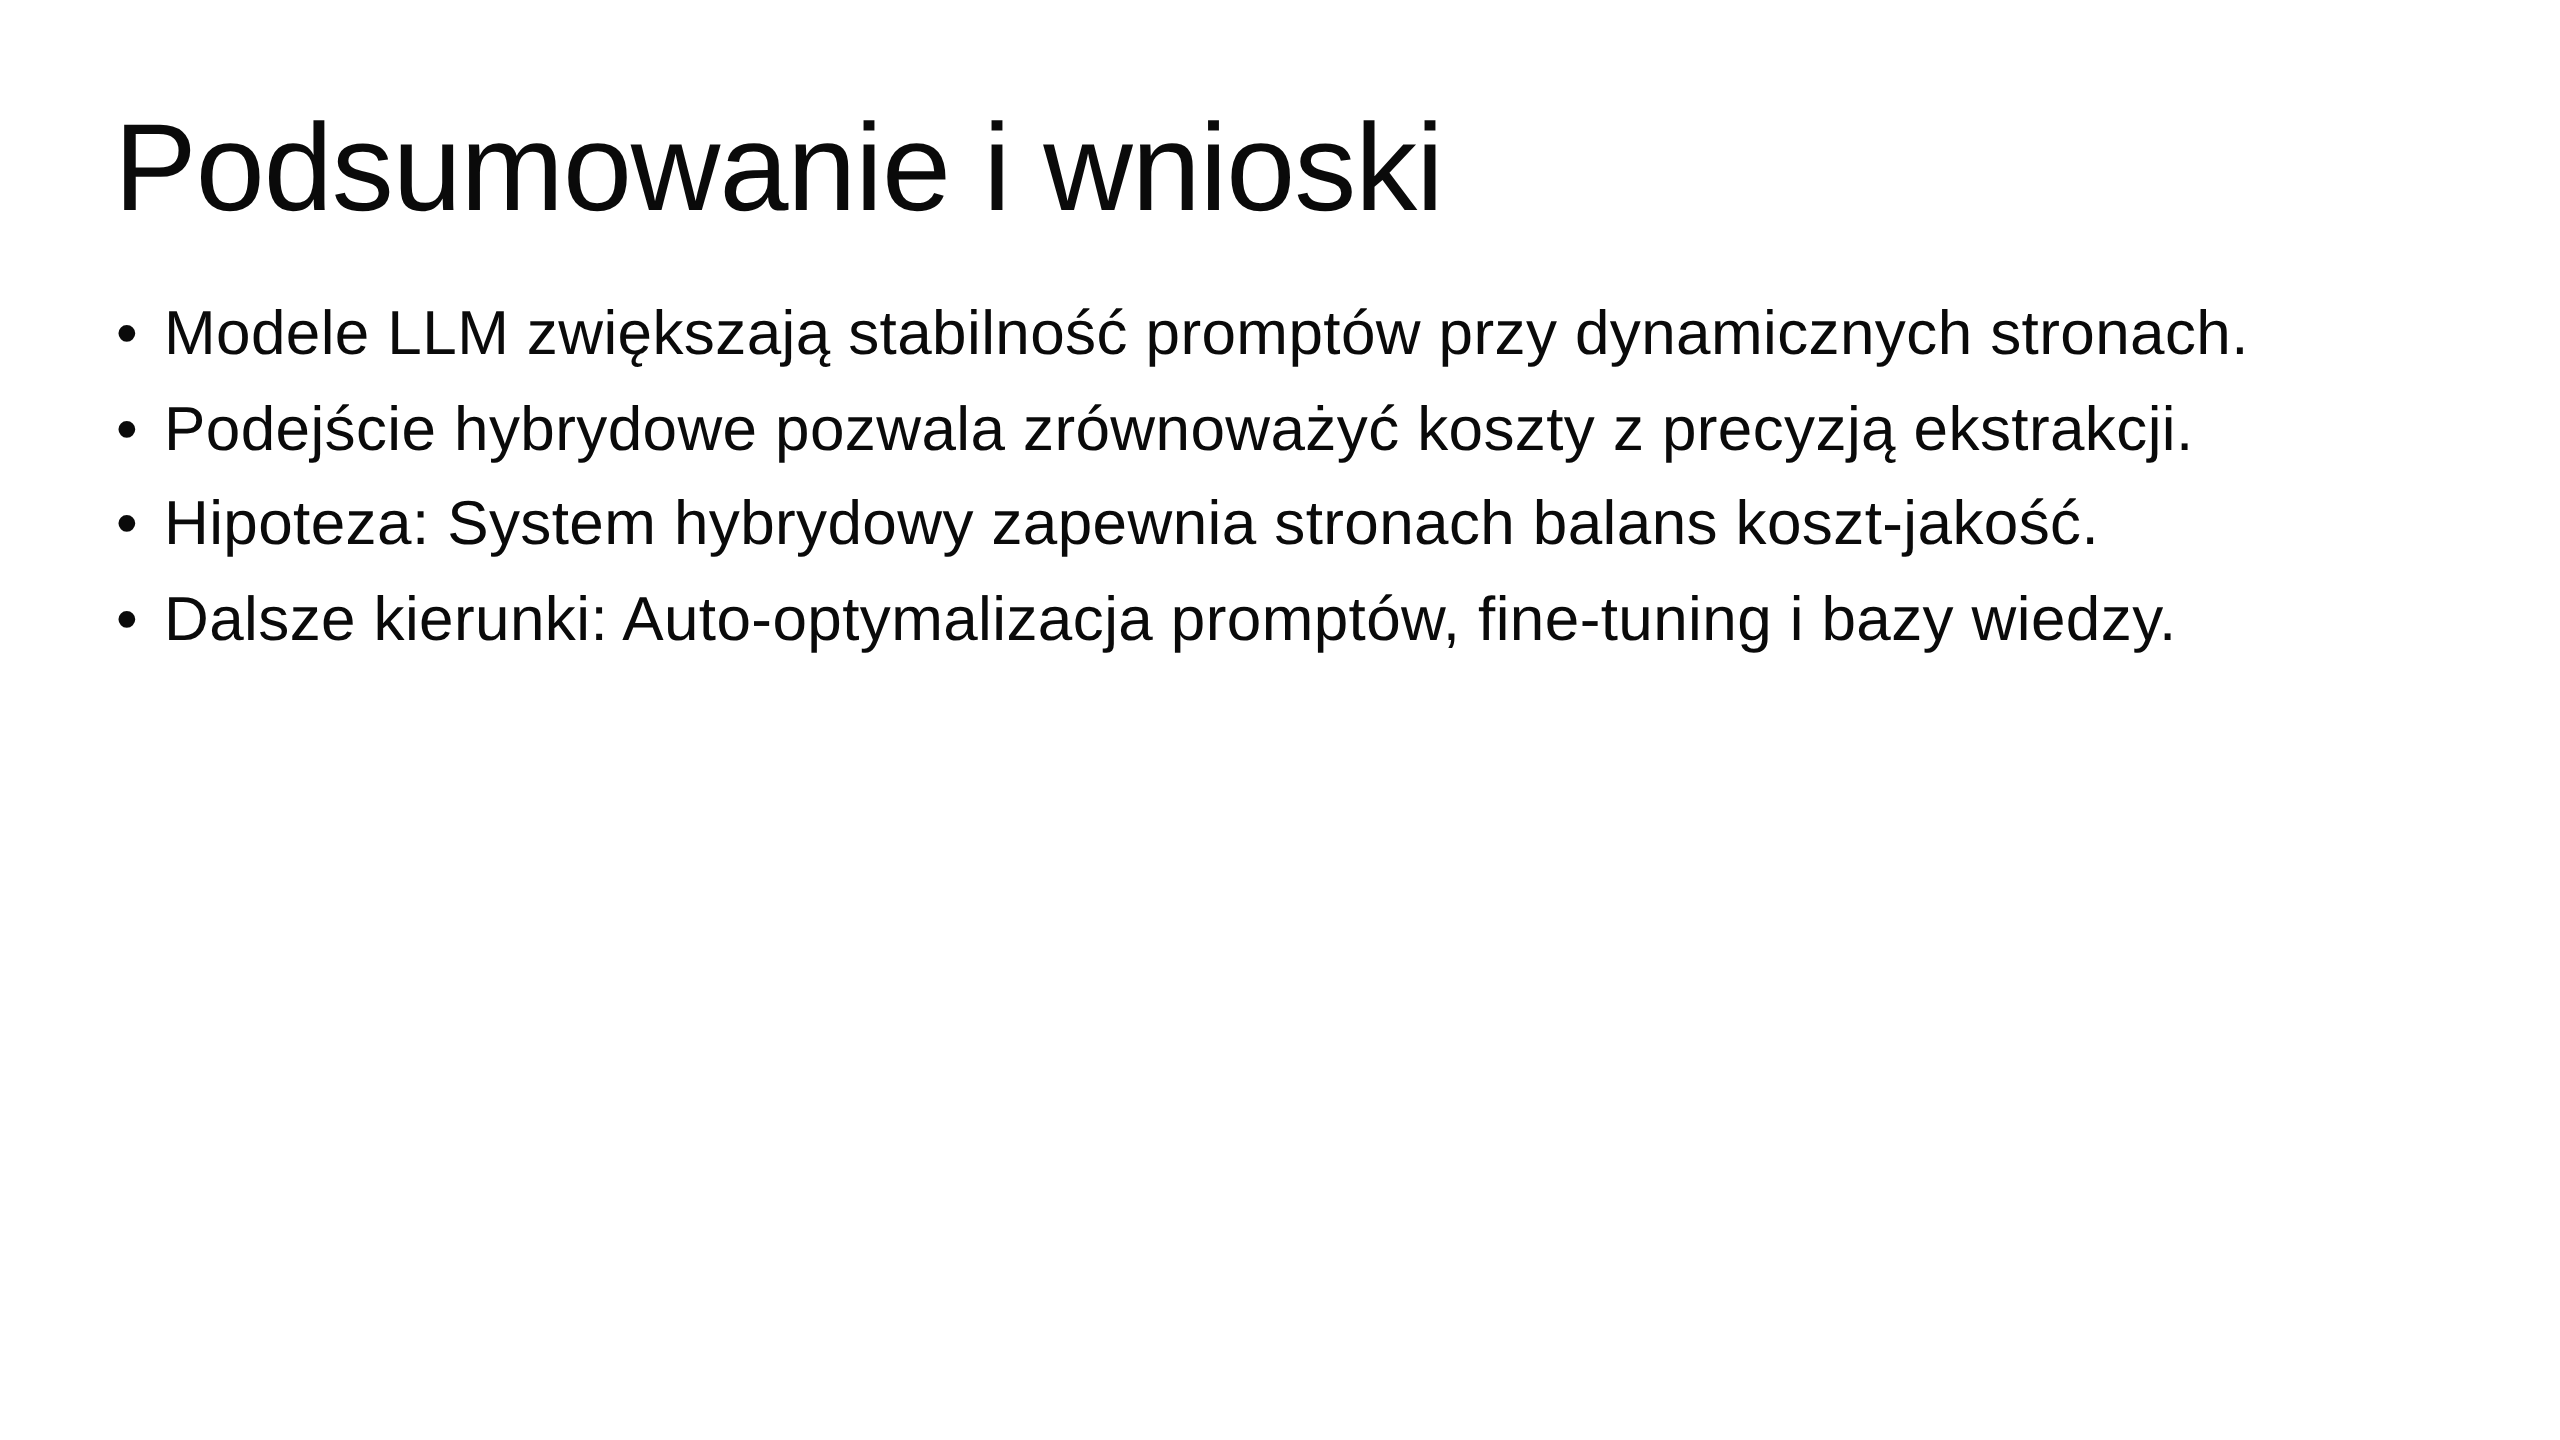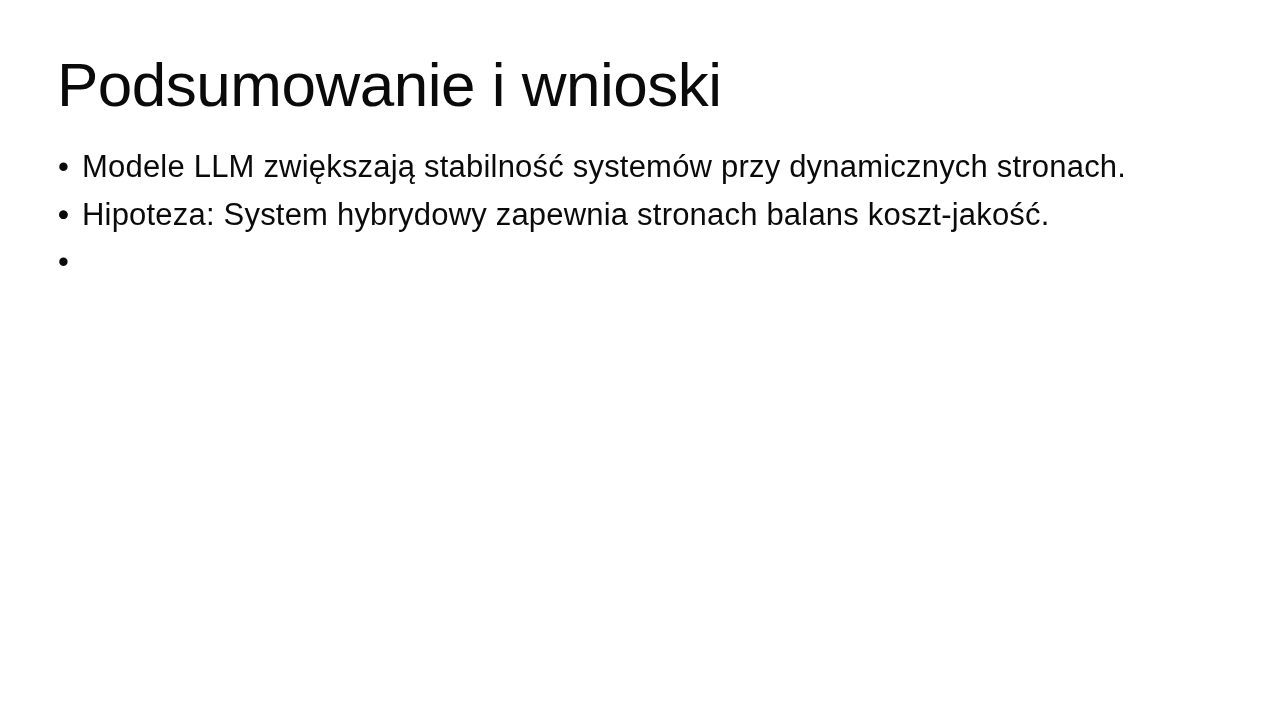--- a/index.html
+++ b/index.html
@@ -65,31 +65,33 @@
 <body>
 
 <div class="slide">
 
   <h1 class="slide-title">Podsumowanie i wnioski</h1>
 
   <ul class="bullet-list">
 
     <li class="bullet-item">
       <span class="bullet-dot">•</span>
-      <span>Modele LLM zwiększają stabilność systemów przy dynamicznych stronach.</span>
+      <span>Modele LLM zwiększają stabilność promptów przy dynamicznych stronach.</span>
     </li>
 
     <li class="bullet-item">
       <span class="bullet-dot">•</span>
+      <span>Podejście hybrydowe pozwala zrównoważyć koszty z precyzją ekstrakcji.</span>
     </li>
 
     <li class="bullet-item">
       <span class="bullet-dot">•</span>
       <span>Hipoteza: System hybrydowy zapewnia stronach balans koszt-jakość.</span>
     </li>
 
     <li class="bullet-item">
       <span class="bullet-dot">•</span>
+      <span>Dalsze kierunki: Auto-optymalizacja promptów, fine-tuning i bazy wiedzy.</span>
     </li>
 
   </ul>
 
 </div>
 
 </body></html>

